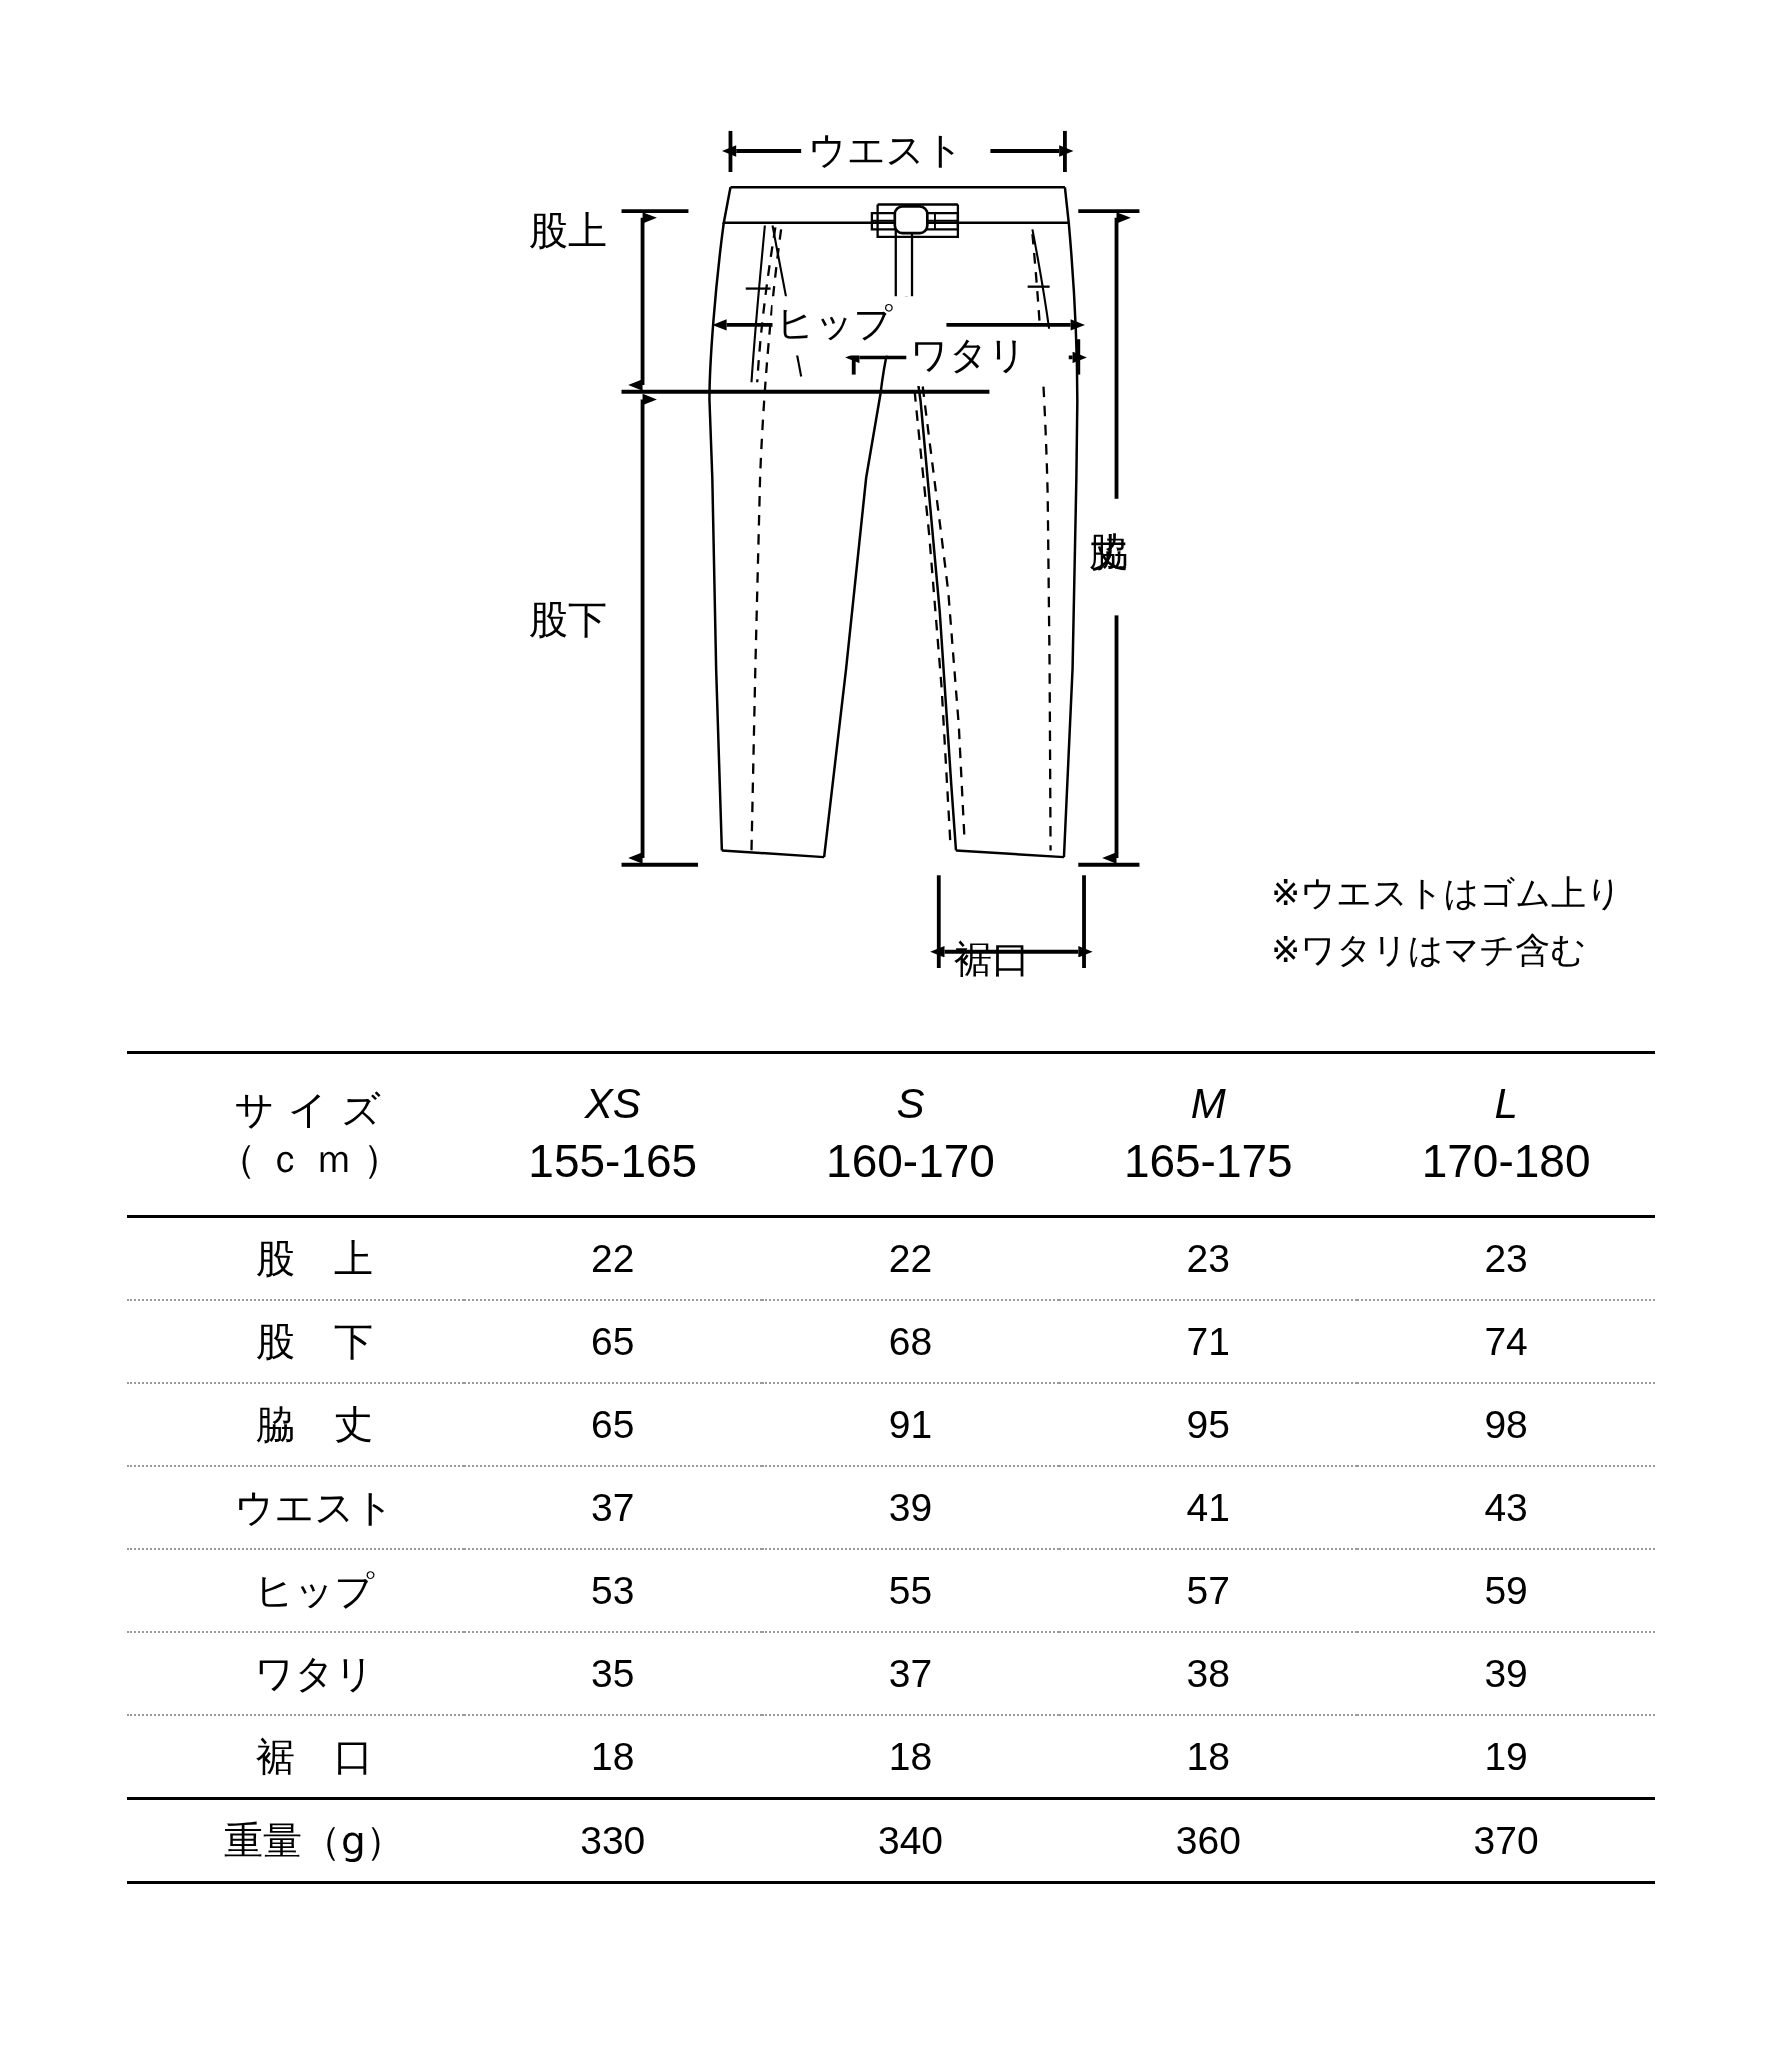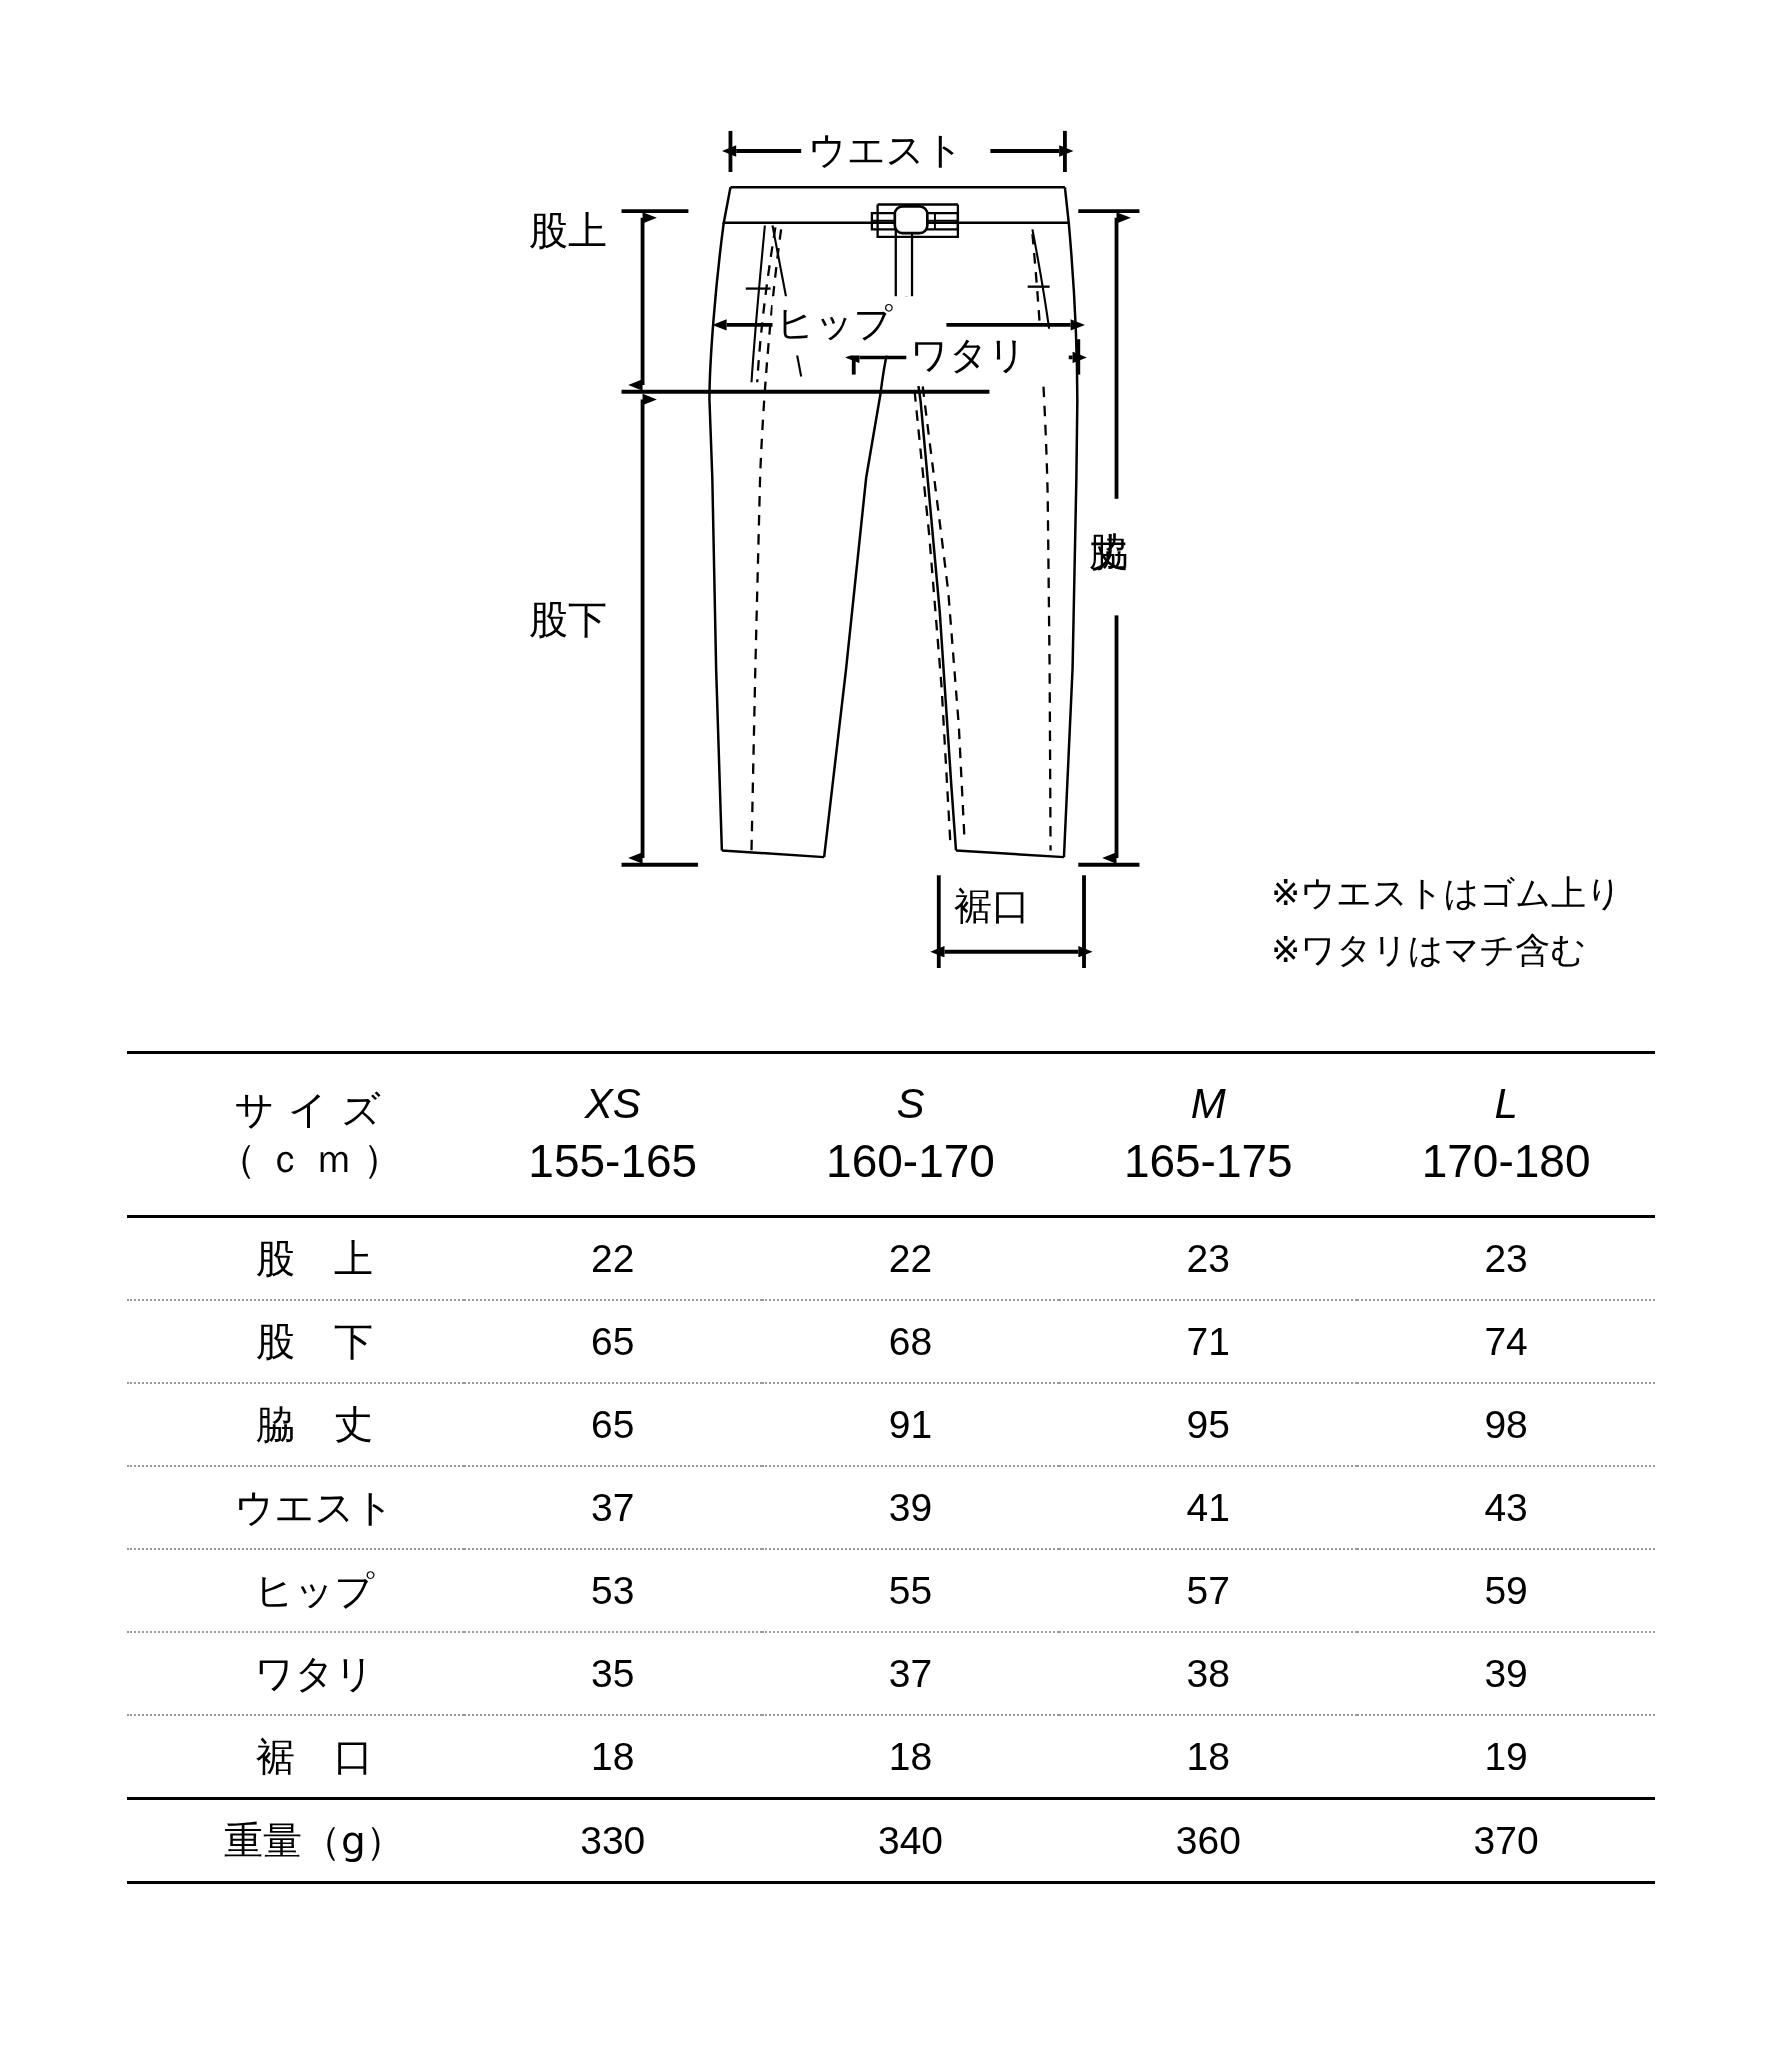--- a/index.html
+++ b/index.html
@@ -245,21 +245,21 @@
   <div style="position:absolute;left:529px;top:204px;font-size:39px;font-family:'DejaVu Sans','Liberation Sans',sans-serif;white-space:nowrap;">股上</div>
 
   <div style="position:absolute;left:776px;top:298px;font-size:38px;font-family:'DejaVu Sans','Liberation Sans',sans-serif;white-space:nowrap;">ヒップ</div>
 
   <div style="position:absolute;left:910px;top:330px;font-size:38px;font-family:'DejaVu Sans','Liberation Sans',sans-serif;white-space:nowrap;">ワタリ</div>
 
   <div style="position:absolute;left:529px;top:585px;font-size:39px;font-family:'DejaVu Sans','Liberation Sans',sans-serif;white-space:nowrap;margin-top:8px;">股下</div>
 
   <div style="position:absolute;left:1090px;top:501px;font-size:39px;font-family:'DejaVu Sans','Liberation Sans',sans-serif;writing-mode:vertical-rl;text-orientation:upright;line-height:1;white-space:nowrap;">脇丈</div>
 
-  <div style="position:absolute;left:954px;top:881px;font-size:38px;font-family:'DejaVu Sans','Liberation Sans',sans-serif;white-space:nowrap;">裾口</div>
+  <div style="position:absolute;left:954px;top:934px;font-size:38px;font-family:'DejaVu Sans','Liberation Sans',sans-serif;white-space:nowrap;">裾口</div>
 
   <div class="note-block">
     <div class="note-line">※ウエストはゴム上り</div>
     <div class="note-line">※ワタリはマチ含む</div>
   </div>
 </div>
 
 <div id="size-table-wrap">
   <table class="size-table">
     <colgroup>

